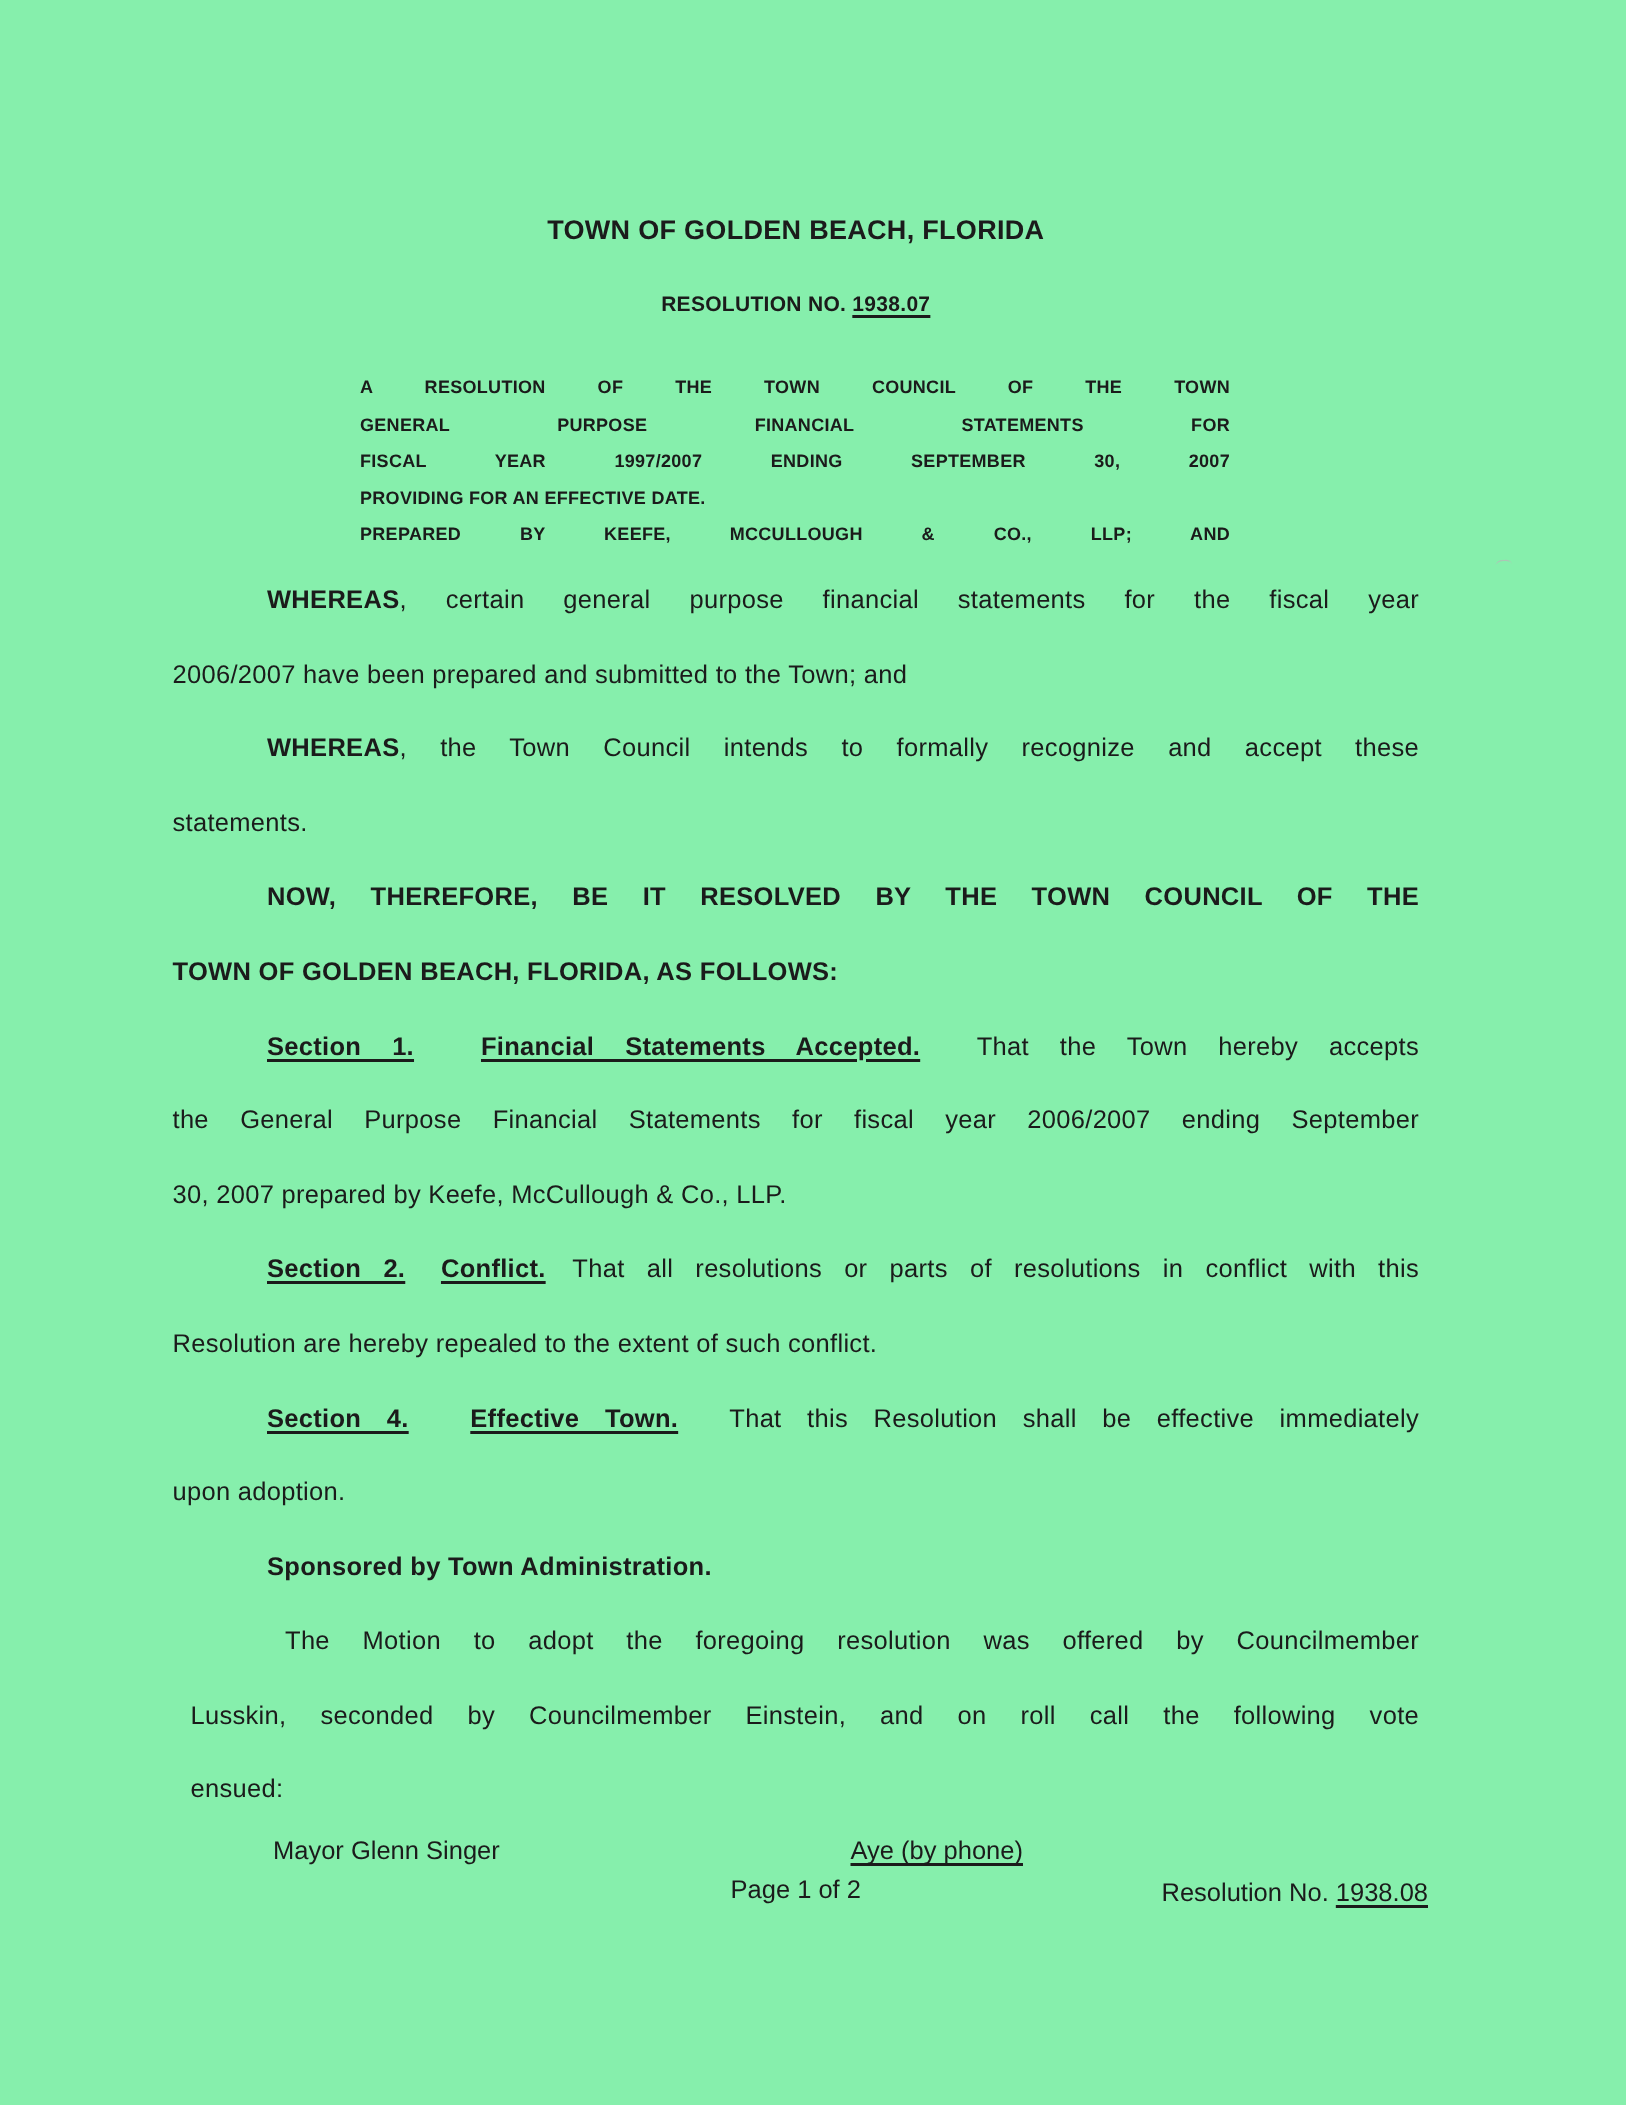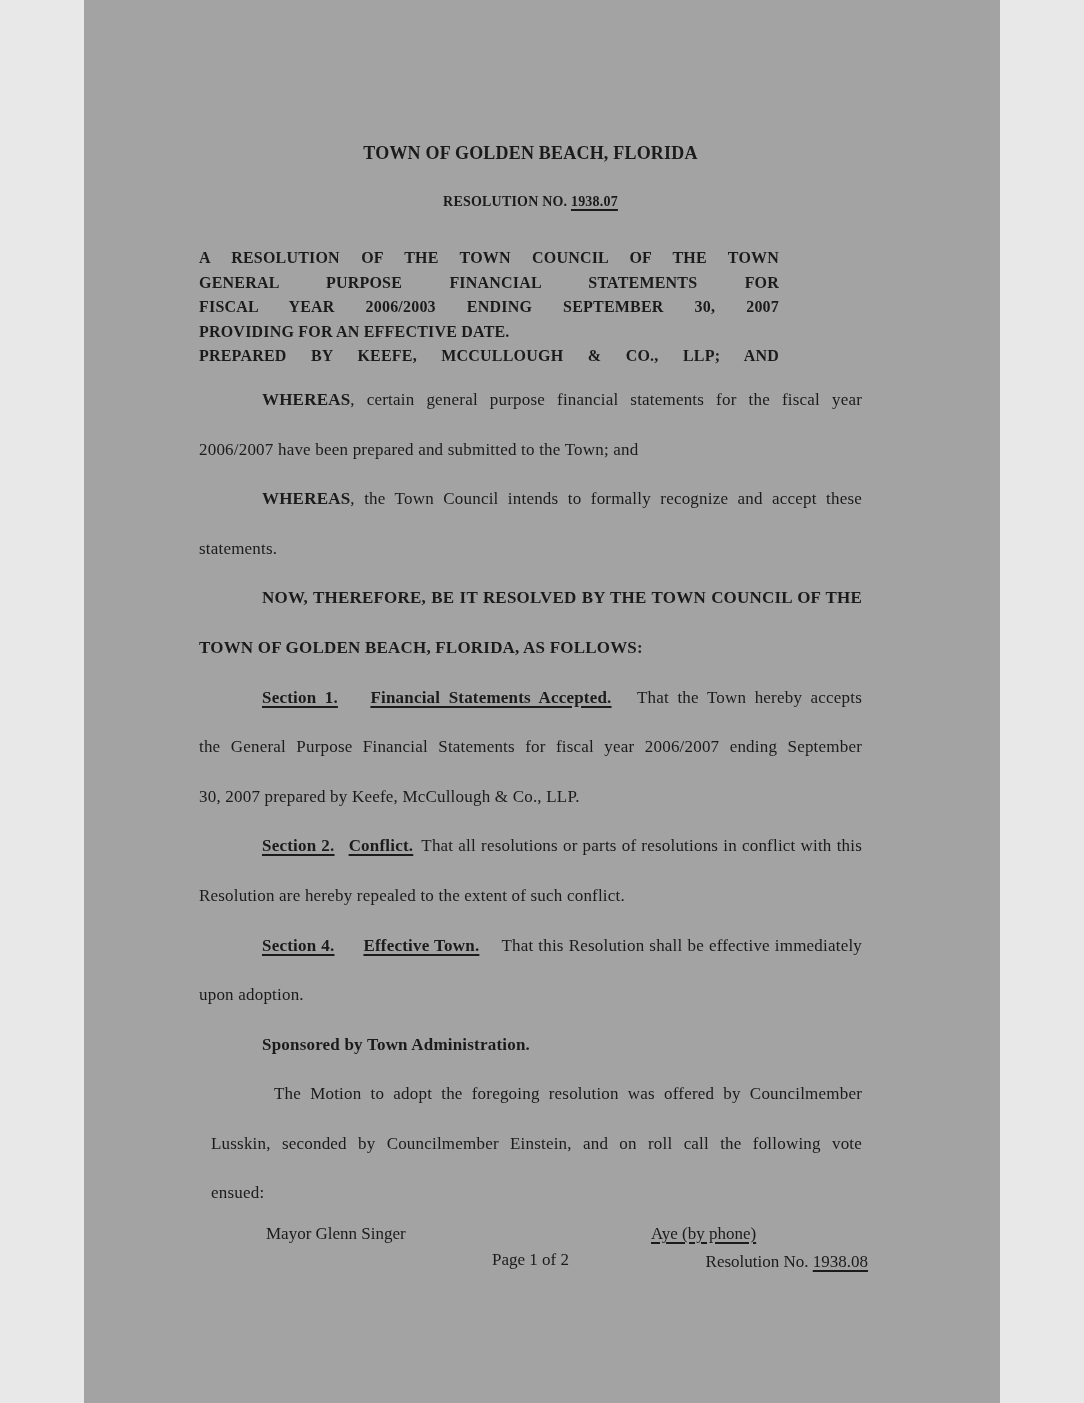--- a/index.html
+++ b/index.html
@@ -1,22 +1,22 @@
 <!DOCTYPE html>
 <html><head>
 <meta charset="utf-8">
 <style>
   html,body { margin:0; padding:0; background:#e8e8e8; }
   .page {
     position:relative;
-    width:916px; height:1403px;
+    width:1084px; height:1403px;
     margin:0 auto;
-    background:#a3a3a3;
+    background:#86efac;
     color:#1b1b1b;
-    font-family:Liberation Serif, serif;
+    font-family:Liberation Sans, sans-serif;
     overflow:hidden;
     box-sizing:border-box;
   }
   .content {
     position:relative;
     box-sizing:border-box;
     padding:142px 138px 0 115px;
     height:100%;
   }
   .b { font-weight:bold; }
@@ -32,23 +32,24 @@
   .doc-resno {
     text-align:center;
     font-weight:bold;
     font-size:14px;
     line-height:22px;
     margin-top:27px;
     letter-spacing:.2px;
   }
   .headline {
     margin-top:33px;
+    margin-left:125px;
     width:580px;
     font-weight:bold;
-    font-size:16px;
+    font-size:12px;
     line-height:24.6px;
     letter-spacing:.2px;
   }
   .line {
     display:block;
     text-align:justify;
     text-align-last:left;
   }
   .j { text-align-last:justify; }
   .body {
@@ -102,21 +103,21 @@
   <div class="artifact"></div>
   <div class="content">
 
     <div class="doc-title">TOWN OF GOLDEN BEACH, FLORIDA</div>
 
     <div class="doc-resno"><span>RESOLUTION NO. </span><span class="u">1938.07</span></div>
 
     <div class="headline">
       <span class="line j">A RESOLUTION OF THE TOWN COUNCIL OF THE TOWN</span>
       <span class="line j">GENERAL PURPOSE FINANCIAL STATEMENTS FOR</span>
-      <span class="line j">FISCAL YEAR 2006/2003 ENDING SEPTEMBER 30, 2007</span>
+      <span class="line j">FISCAL YEAR 1997/2007 ENDING SEPTEMBER 30, 2007</span>
       <span class="line">PROVIDING FOR AN EFFECTIVE DATE.</span>
       <span class="line j">PREPARED BY KEEFE, MCCULLOUGH &amp; CO., LLP; AND</span>
     </div>
 
     <div class="body">
 
       <div class="line j ind"><span class="b">WHEREAS</span><span>, certain general purpose financial statements for the fiscal year</span></div>
       <div class="line"><span>2006/2007 have been prepared and submitted to the Town; and</span></div>
 
       <div class="line j ind"><span class="b">WHEREAS</span><span>, the Town Council intends to formally recognize and accept these</span></div>

